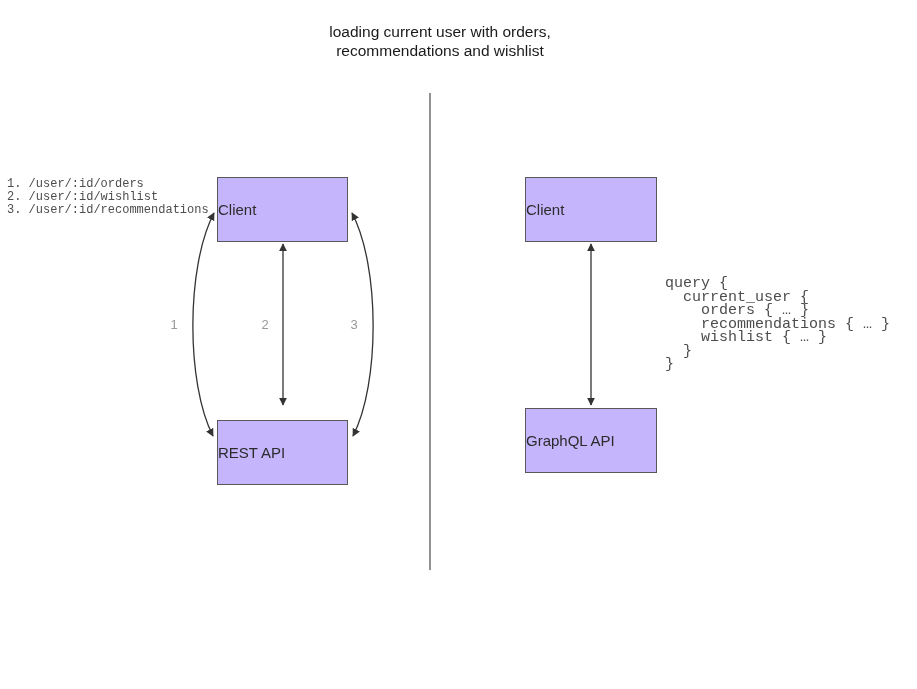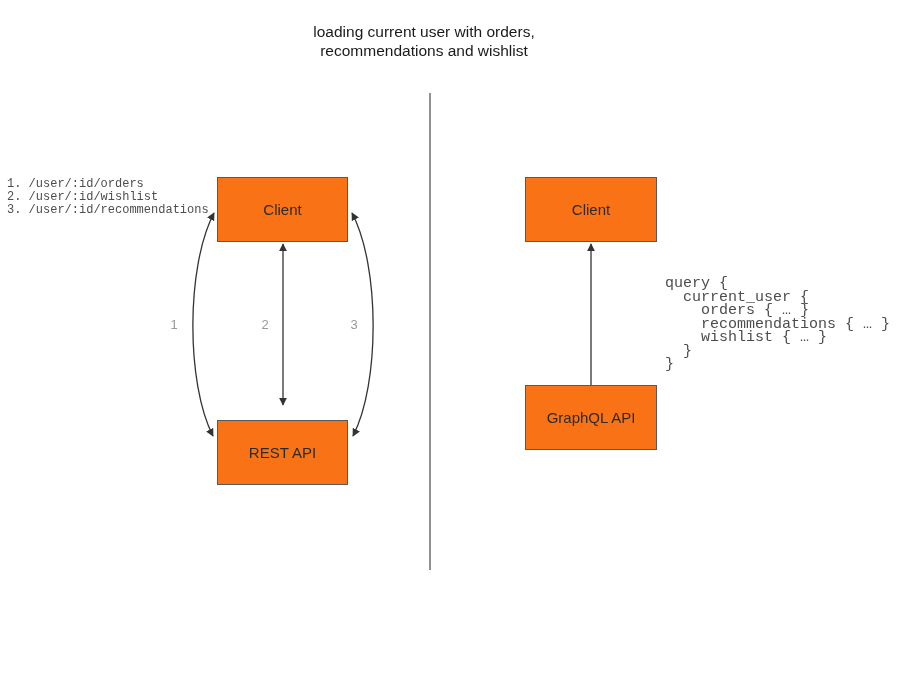--- a/index.html
+++ b/index.html
@@ -6,46 +6,45 @@
   #stage {
     position: relative;
     width: 917px;
     height: 689px;
     background: #ffffff;
     overflow: hidden;
     font-family: "Liberation Sans", sans-serif;
   }
   .title {
     position: absolute;
-    left: 224px;
+    left: 240px;
     top: 22px;
     width: 400px;
     text-align: center;
     font-size: 15.5px;
     line-height: 19px;
     color: #1a1a1a;
     white-space: pre-line;
   }
   .node-box {
     position: absolute;
     width: 131px;
     height: 65px;
-    background: #f97316;
+    background: #c4b5fd;
     border: 1.5px solid #595959;
     box-sizing: border-box;
     display: flex;
     align-items: center;
-    justify-content: center;
     font-size: 15px;
     color: #2b2b2b;
   }
   #client-left  { left: 217px; top: 177px; }
   #rest-api     { left: 217px; top: 420px; }
   #client-right { left: 525px; top: 177px; width: 132px; }
-  #graphql-api  { left: 525px; top: 385px; width: 132px; }
+  #graphql-api  { left: 525px; top: 408px; width: 132px; }
   .mono-block {
     position: absolute;
     margin: 0;
     font-family: "Liberation Mono", "DejaVu Sans Mono", monospace;
     color: #4d4d4d;
     white-space: pre;
   }
   #endpoints { left: 7px;  top: 178px; font-size: 12px; line-height: 13px; }
   #query     { left: 665px; top: 277px; font-size: 15px;   line-height: 13.5px; }
   .arrow-num {

